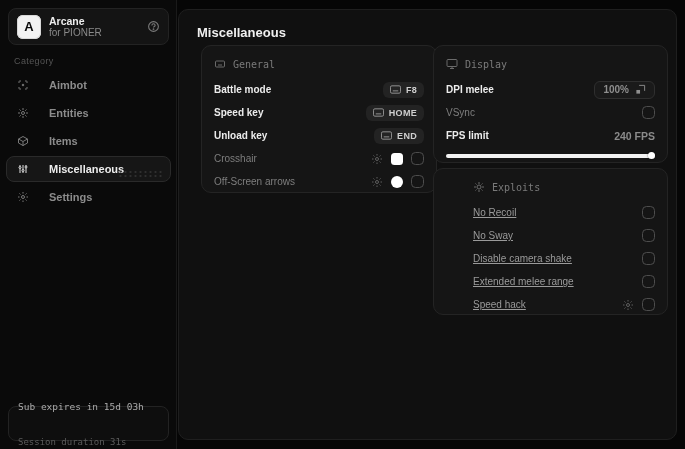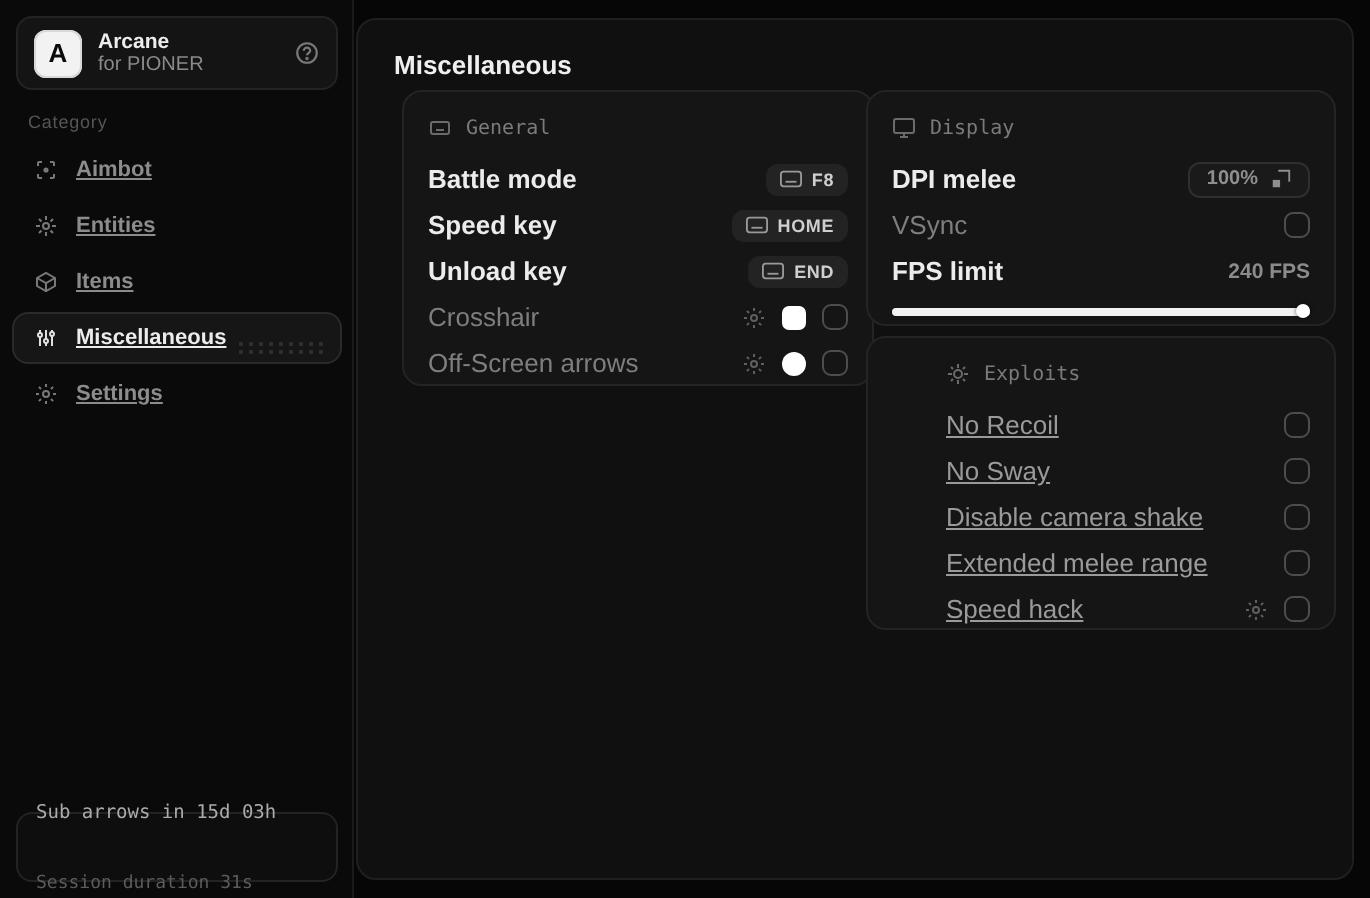--- a/index.html
+++ b/index.html
@@ -32,25 +32,24 @@
   .brand-name { font-size:10.5px; font-weight:bold; color:#ededed; }
   .brand-sub  { font-size:10px; color:#8a8a8a; }
   .brand-action { color:#7a7a7a; display:flex; }
 
   .category-label {
     position:absolute; left:14px; top:56px;
     font-size:9px; color:#555; letter-spacing:.4px;
   }
   .nav { position:absolute; left:6px; top:72px; width:165px; display:flex; flex-direction:column; gap:2px; }
   .nav-item {
-    height:26px; display:flex; align-items:center; gap:9px;
+    height:26px; display:flex; align-items:center; gap:20px;
     padding:0 9px; border-radius:8px; border:1px solid transparent;
     color:#8c8c8c; font-size:11px; font-weight:600; cursor:default;
     position:relative;
-    text-decoration:underline;
   }
   .nav-item .nicon { display:flex; color:#787878; width:13px; justify-content:center; }
   .nav-item.active {
     background:#161616; border-color:#2a2a2a; color:#ececec;
   }
   .nav-item.active .nicon { color:#e0e0e0; }
   .nav-dots {
     position:absolute; right:8px; bottom:3px; width:44px; height:8px;
     background-image:radial-gradient(circle, #3a3a3a 1px, transparent 1.2px);
     background-size:5px 4px; opacity:.7;
@@ -84,21 +83,21 @@
 
   .panel-head {
     display:flex; align-items:center; gap:7px;
     color:#7a7a7a; font-size:10px; margin-bottom:6px; height:16px;
   }
   .panel-head .picon { display:flex; color:#6b6b6b; }
 
   .row {
     height:23px; display:flex; align-items:center; justify-content:space-between;
   }
-  .row-label       { font-size:13px; font-weight:600; color:#ececec; }
+  .row-label       { font-size:10px; font-weight:600; color:#ececec; }
   .row-label.dim   { color:#7e7e7e; font-weight:500; }
   .row-label.mid   { color:#9a9a9a; font-weight:500;text-decoration:underline; }
   .row-controls { display:flex; align-items:center; gap:8px; }
 
   .kbd-badge {
     display:flex; align-items:center; gap:5px;
     background:#232323; border-radius:6px; height:16px; padding:0 7px;
     color:#cfcfcf; font-size:9px; font-weight:bold; letter-spacing:.3px;margin-left:48px;
   }
   .kbd-badge .kicon { display:flex; color:#9a9a9a; }
@@ -205,21 +204,21 @@
           <circle cx="12" cy="12" r="3"></circle>
           <path d="M12 2v3M12 19v3M2 12h3M19 12h3M4.9 4.9l2.1 2.1M17 17l2.1 2.1M19.1 4.9L17 7M7 17l-2.1 2.1"></path>
         </svg>
       </span>
       <span>Settings</span>
     </div>
 
   </div>
 
   <div class="sub-card mono">
-    <div class="sub-line1">Sub arrows in 15d 03h</div>
+    <div class="sub-line1">Sub expires in 15d 03h</div>
     <div class="sub-line2">Session duration 31s</div>
   </div>
 
 </div>
 
 <div class="main">
 
   <div class="page-title">Miscellaneous</div>
 
   <div class="panel panel-general">

